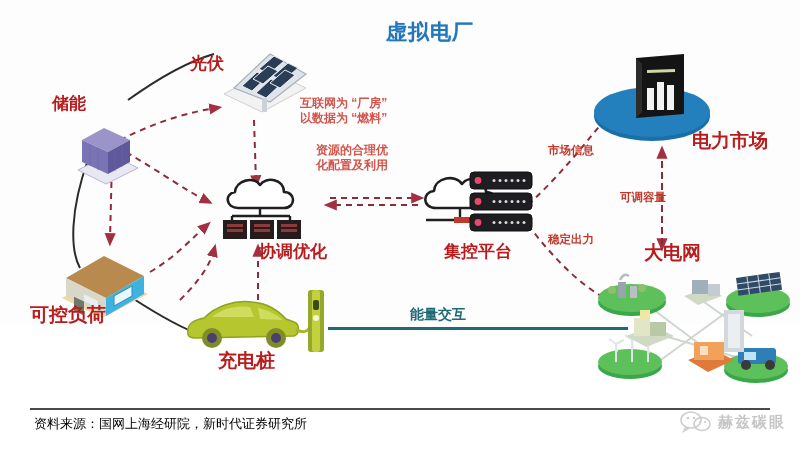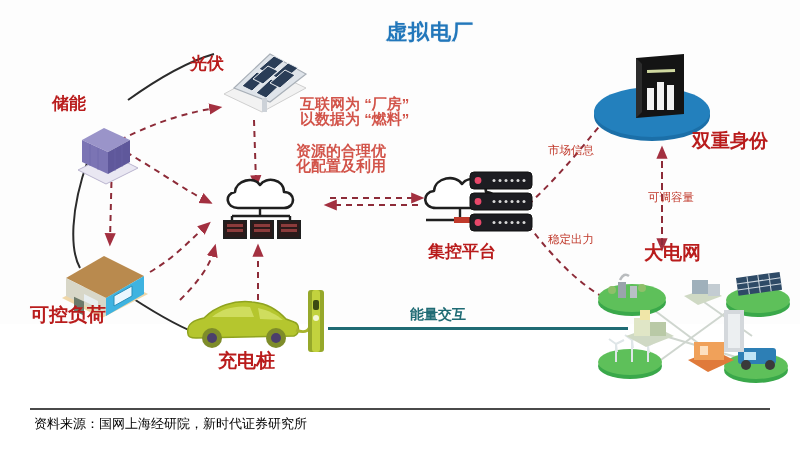--- a/index.html
+++ b/index.html
@@ -17,23 +17,23 @@
   .title{
     left:386px;top:18px;font-size:21px;color:#2277bb;
     letter-spacing:1px;
     text-shadow:0 0 1px rgba(40,120,180,.4);
   }
   .subtitle{
     left:296px;top:378px;font-size:19px;color:#2e86c1;letter-spacing:.5px;
   }
   .node-label{font-size:17px;color:#b91c1c;}
   .node-label.big{font-size:19px;}
-  .flow-label{font-size:11.5px;color:#c0392b;font-weight:400;}
+  .flow-label{font-size:11.5px;color:#c0392b;font-weight:700;}
   .red-note{
-    position:absolute;color:#d2544a;font-size:15px;font-weight:700;
+    position:absolute;color:#d2544a;font-size:12px;font-weight:700;
     line-height:15px;white-space:nowrap;
   }
 
   
   .foot-rule{position:absolute;left:30px;top:408px;width:740px;height:2px;background:#4a4a4a;}
   .source{
     position:absolute;left:34px;top:415px;font-size:13px;color:#000000;
     font-family:"Liberation Serif","DejaVu Serif",serif;white-space:nowrap;
   }
   .watermark{
@@ -128,21 +128,21 @@
       </g>
       <rect x="50" y="50" width="5" height="14" fill="#cdd2d8"></rect>
     </svg>
   </div>
   <div class="lbl node-label" style="left:190px;top:52px;">光伏</div>
 
   <div class="red-note" style="left:300px;top:96px;">
     <div>互联网为 “厂房”</div>
     <div>以数据为 “燃料”</div>
   </div>
-  <div class="red-note" style="left:296px;top:143px;">
+  <div class="red-note" style="left:316px;top:143px;">
     <div>资源的合理优</div>
     <div>化配置及利用</div>
   </div>
 
   <div class="icon-box" style="left:216px;top:168px;">
     <svg width="92" height="72" viewBox="0 0 92 72">
       <path d="M22,40 C10,40 8,26 19,24 C20,12 38,8 44,17 C50,8 68,11 68,24 C80,24 80,40 68,40 Z" fill="#ffffff" stroke="#1f1f1f" stroke-width="2.6" stroke-linejoin="round"></path>
       <line x1="44" y1="40" x2="44" y2="48" stroke="#1f1f1f" stroke-width="2.4"></line>
       <line x1="16" y1="48" x2="74" y2="48" stroke="#1f1f1f" stroke-width="2.4"></line>
       <line x1="16" y1="48" x2="16" y2="54" stroke="#1f1f1f" stroke-width="2.4"></line>
@@ -155,20 +155,21 @@
           <rect x="11" y="56" width="16" height="3"></rect>
             <rect x="11" y="61" width="16" height="3"></rect>
           <rect x="38" y="56" width="16" height="3"></rect>
             <rect x="38" y="61" width="16" height="3"></rect>
           <rect x="65" y="56" width="16" height="3"></rect>
             <rect x="65" y="61" width="16" height="3"></rect>
         </g>
       </g>
     </svg>
   </div>
+  <div class="lbl node-label" style="left:259px;top:240px;">协调优化</div>
 
   <div class="icon-box" style="left:414px;top:164px;">
     <svg width="122" height="76" viewBox="0 0 122 76">
       <path d="M22,44 C8,44 8,28 20,27 C21,13 42,10 48,20 C55,11 72,15 72,28 C84,28 84,44 72,44 Z" fill="#ffffff" stroke="#1f1f1f" stroke-width="2.6" stroke-linejoin="round"></path>
       <line x1="46" y1="44" x2="46" y2="56" stroke="#1f1f1f" stroke-width="2.4"></line>
       <line x1="12" y1="56" x2="80" y2="56" stroke="#1f1f1f" stroke-width="2.6"></line>
       <rect x="40" y="53" width="22" height="6" fill="#c0392b"></rect>
       <g>
         <rect x="56" y="8" width="62" height="17" rx="4" fill="#1d1d22" stroke="#111" stroke-width="1"></rect>
         <rect x="56" y="29" width="62" height="17" rx="4" fill="#1d1d22" stroke="#111" stroke-width="1"></rect>
@@ -194,41 +195,41 @@
           <circle cx="80" cy="58.5" r="1.5"></circle>
             <circle cx="86" cy="58.5" r="1.5"></circle>
             <circle cx="92" cy="58.5" r="1.5"></circle>
           <circle cx="98" cy="58.5" r="1.5"></circle>
             <circle cx="104" cy="58.5" r="1.5"></circle>
             <circle cx="110" cy="58.5" r="1.5"></circle>
         </g>
       </g>
     </svg>
   </div>
-  <div class="lbl node-label" style="left:428px;top:240px;">集控平台</div>
+  <div class="lbl node-label" style="left:444px;top:240px;">集控平台</div>
 
   <div class="icon-box" style="left:592px;top:52px;">
     <svg width="120" height="92" viewBox="0 0 120 92">
       <ellipse cx="60" cy="64" rx="58" ry="25" fill="#1b6fa8"></ellipse>
       <ellipse cx="60" cy="60" rx="58" ry="25" fill="#2380bd"></ellipse>
       <polygon points="44,6 92,2 92,62 44,66" fill="#141414"></polygon>
       <polygon points="44,6 50,12 50,60 44,66" fill="#2c2c2c"></polygon>
       <rect x="55" y="18" width="28" height="3" fill="#cfd8a0" transform="rotate(-2 55 18)"></rect>
       <g fill="#f2f2f2">
         <rect x="55" y="36" width="7" height="22"></rect>
         <rect x="65" y="30" width="7" height="28"></rect>
         <rect x="75" y="33" width="7" height="25"></rect>
       </g>
     </svg>
   </div>
-  <div class="lbl node-label big" style="left:692px;top:128px;">双重身份</div>
+  <div class="lbl node-label big" style="left:692px;top:128px;">电力市场</div>
 
   <div class="lbl flow-label" style="left:548px;top:143px;">市场信息</div>
   <div class="lbl flow-label" style="left:548px;top:232px;">稳定出力</div>
-  <div class="lbl flow-label" style="left:648px;top:190px;">可调容量</div>
+  <div class="lbl flow-label" style="left:620px;top:190px;">可调容量</div>
 
   <div class="lbl node-label big" style="left:644px;top:240px;">大电网</div>
   <div class="icon-box" style="left:596px;top:262px;">
     <svg width="200" height="128" viewBox="0 0 200 128">
       <g stroke="#cfd6cf" stroke-width="2" fill="none">
         <line x1="42" y1="36" x2="122" y2="96"></line>
         <line x1="150" y1="36" x2="62" y2="100"></line>
         <line x1="62" y1="72" x2="150" y2="98"></line>
         <line x1="108" y1="40" x2="156" y2="74"></line>
       </g>
@@ -332,14 +333,26 @@
     </svg>
   </div>
   <div class="lbl node-label big" style="left:218px;top:348px;">充电桩</div>
 
   <div class="energy-line"></div>
   <div class="lbl" style="left:410px;top:306px;font-size:14px;color:#1f6b74;">能量交互</div>
 
 
   <div class="foot-rule"></div>
   <div class="source">资料来源：国网上海经研院，新时代证券研究所</div>
+  <div class="watermark">
+    <svg width="34" height="24" viewBox="0 0 34 24">
+      <ellipse cx="12" cy="10" rx="10" ry="8" fill="none" stroke="#8a8a8a" stroke-width="1.6"></ellipse>
+      <path d="M7,17 L5,21 L10,18" fill="none" stroke="#8a8a8a" stroke-width="1.6"></path>
+      <circle cx="9" cy="8" r="1.3" fill="#8a8a8a"></circle>
+      <circle cx="15" cy="8" r="1.3" fill="#8a8a8a"></circle>
+      <ellipse cx="23" cy="14" rx="8" ry="6.5" fill="none" stroke="#8a8a8a" stroke-width="1.6"></ellipse>
+      <circle cx="21" cy="12" r="1.1" fill="#8a8a8a"></circle>
+      <circle cx="26" cy="12" r="1.1" fill="#8a8a8a"></circle>
+    </svg>
+    <span class="wm-text">赫兹碳眼</span>
+  </div>
 
 </div>
 
 </body></html>

